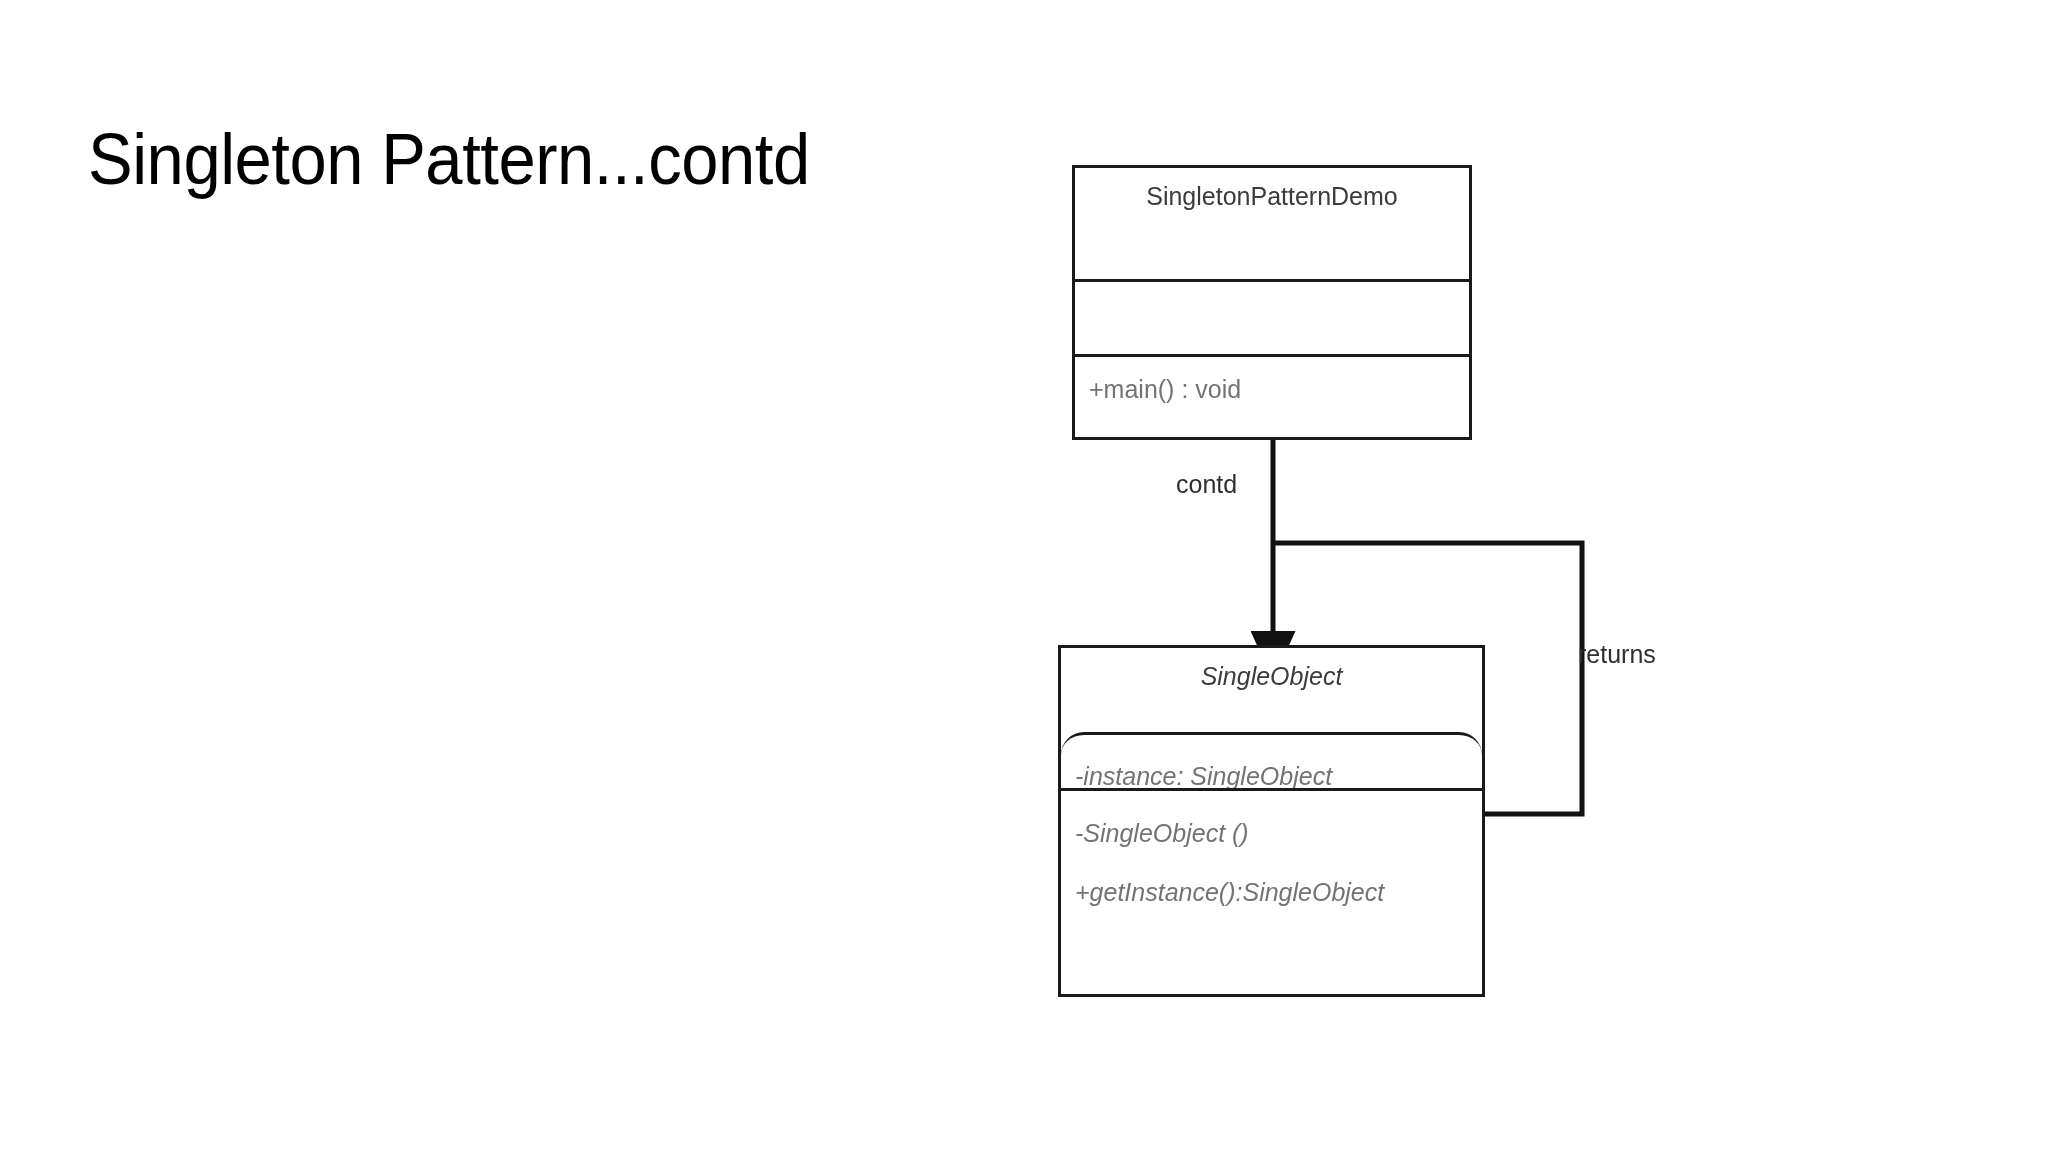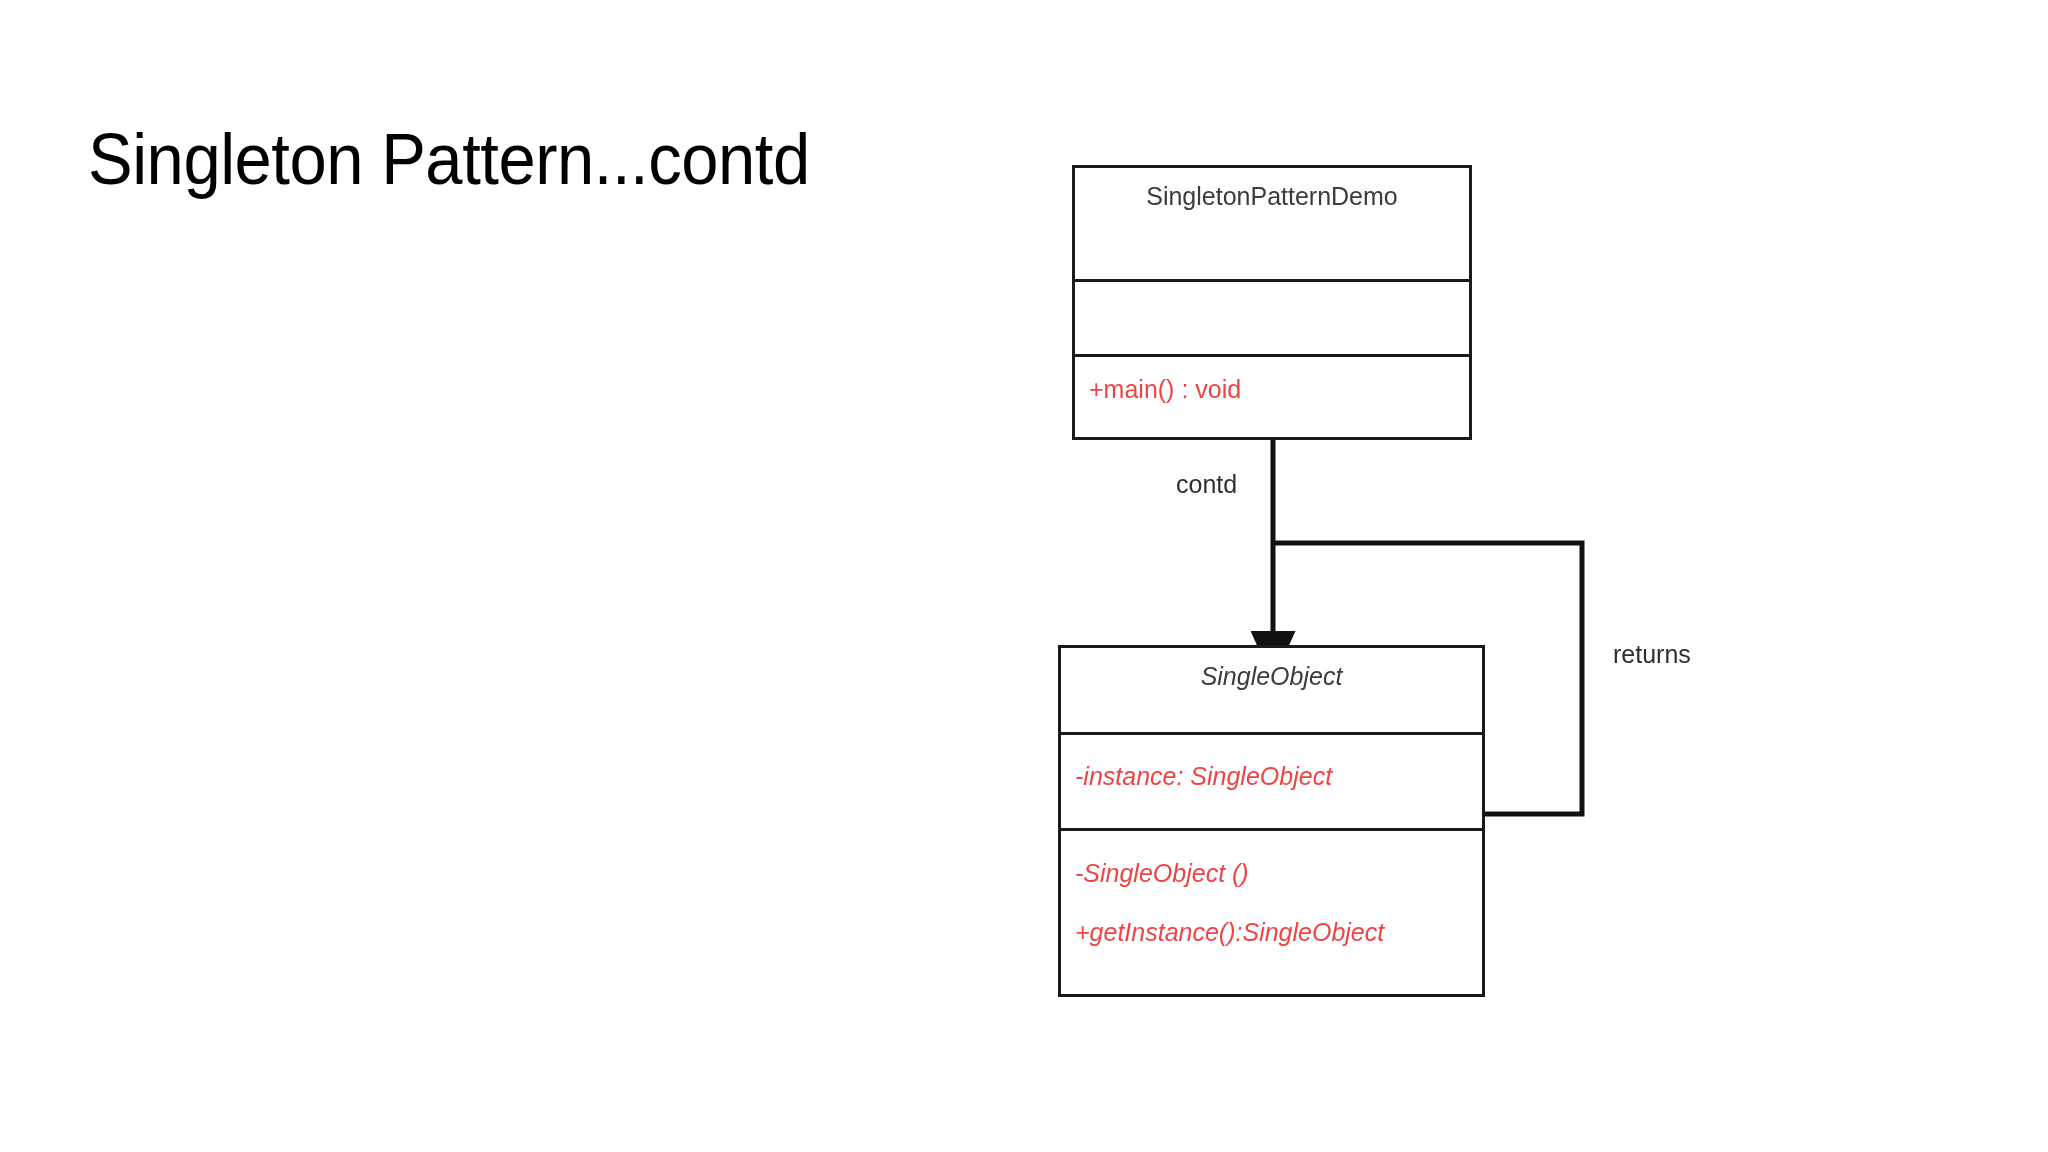--- a/index.html
+++ b/index.html
@@ -66,21 +66,21 @@
     text-align: center;
     font-family: "Liberation Sans", sans-serif;
     font-size: 25px;
     color: #3b3b3b;
     padding-top: 14px;
   }
   .uml-member {
     text-align: left;
     font-family: "Liberation Sans", sans-serif;
     font-size: 25px;
-    color: #ef4444;
+    color: #737373;
     padding-left: 14px;
     line-height: 1.32;
   }
 
   
   #class-singleton-pattern-demo {
     left: 1072px;
     top: 165px;
     width: 400px;
     height: 275px;
@@ -92,35 +92,35 @@
 
   
   #class-single-object {
     left: 1058px;
     top: 645px;
     width: 427px;
     height: 352px;
     font-style: italic;
   }
   #class-single-object .c-title { height: 84px; }
-  #class-single-object .c-attrs { height: 96px; }
+  #class-single-object .c-attrs { height: 56px; border-radius: 23px; }
   #class-single-object .c-ops   { height: 156px; }
   #class-single-object .c-attrs .uml-member { padding-top: 25px; }
   #class-single-object .c-ops .uml-member { padding-top: 26px; }
 
   
   .edge-label {
     position: absolute;
     font-family: "Liberation Sans", sans-serif;
     font-size: 25px;
     color: #2f2f2f;
     white-space: nowrap;
   }
   #label-asks { left: 1176px; top: 470px; }
-  #label-returns { left: 1613px; top: 640px; }
+  #label-returns { left: 1578px; top: 640px; }
 </style>
 </head>
 <body>
 
 <div class="slide-title">Singleton Pattern...contd</div>
 
 <div class="diagram">
 
   <svg viewBox="0 0 2048 1152">
     <defs>

